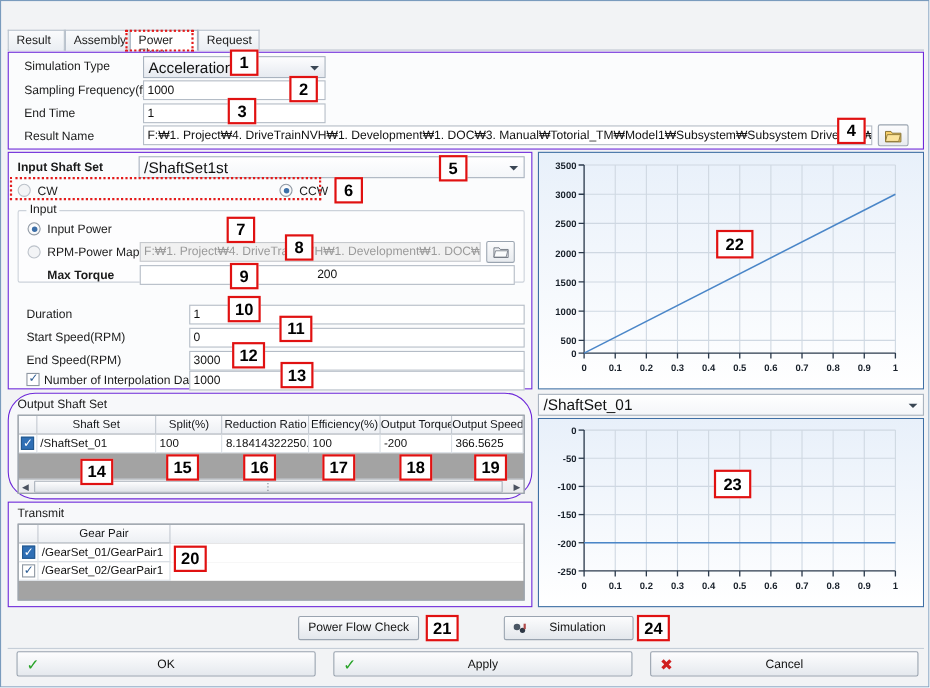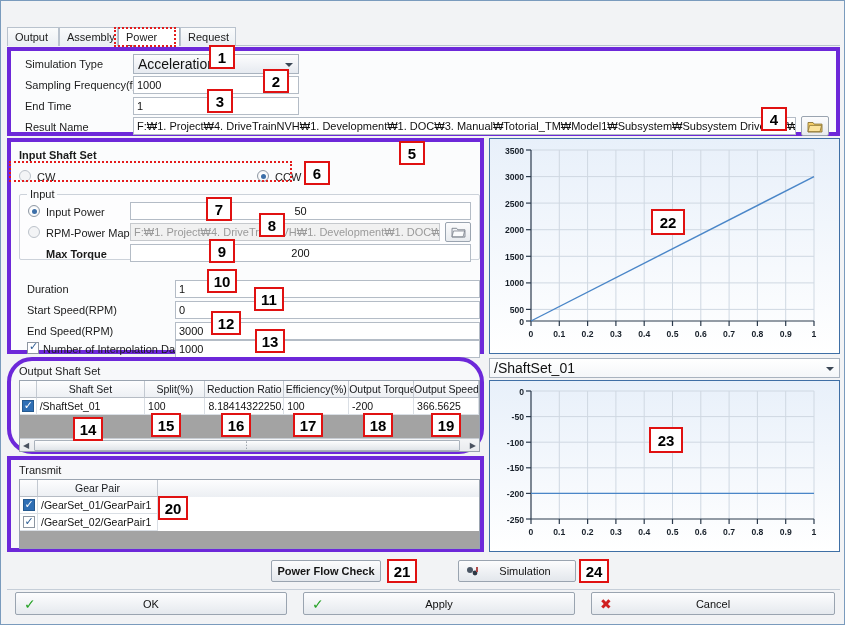--- a/index.html
+++ b/index.html
@@ -42,21 +42,21 @@
     font-size: 11px; color: #1c1c1c;
     border: 1px solid #b9c2cd; border-bottom: none;
     background: linear-gradient(#fafbfc, #eaeef3);
   }
   .tab.active { background: #ffffff; border-color: #a8b4c2; }
 
   
   .panel {
     position: absolute;
     background: #fbfcfd;
-    border: 4px solid #6d28d9;
+    border: 1px solid #6d28d9;
   }
   .panel.plain { background: #f7f8fa; }
 
   .lbl { position: absolute; font-size: 11px; color: #1b1b1b; white-space: nowrap; }
 
   .tf {
     position: absolute; height: 18px;
     background: #ffffff; border: 1px solid #b4bcc6;
     font-size: 11px; color: #111; line-height: 16px;
     padding: 0 3px; overflow: hidden; white-space: nowrap;
@@ -182,21 +182,21 @@
   .fbtn .gly { position: absolute; left: 8px; top: 3px; font-size: 14px; line-height: 16px; }
   .sep { position: absolute; left: 6px; width: 833px; height: 1px; background: #c6ced8; }
 </style>
 </head>
 <body>
 
 <div id="app">
 
 
   <div class="tabstrip">
-    <div class="tab" style="left:0px;width:52px;"><span>Output</span></div>
+    <div class="tab" style="left:0px;width:52px;"><span>Result</span></div>
     <div class="tab" style="left:52px;width:59px;"><span>Assembly</span></div>
     <div class="tab active" style="left:111px;width:62px;"><span>Power Flow</span></div>
     <div class="tab" style="left:173px;width:56px;"><span>Request</span></div>
   </div>
   <div class="dotbox" style="left:113px;top:26px;width:62px;height:20px;"></div>
 
   <div class="panel" style="left:6px;top:46px;width:833px;height:89px;">
     <div class="lbl" style="left:14px;top:7px;">Simulation Type</div>
     <div class="combo" style="left:122px;top:3px;width:166px;">
       <span>Acceleration</span>
@@ -214,31 +214,34 @@
     <div class="btn folder" style="left:790px;top:65px;width:28px;height:20px;">
       <svg width="16" height="13" viewBox="0 0 16 13">
         <path d="M1 2.5h5l1.2 1.6H15V12H1z" fill="#f7cf6a" stroke="#8a7434" stroke-width="0.9"></path>
         <path d="M2.6 5.4h12L13 11.6H1z" fill="#fbe39c" stroke="#8a7434" stroke-width="0.8"></path>
       </svg>
     </div>
   </div>
 
   <div class="panel" style="left:6px;top:137px;width:477px;height:216px;">
     <div class="lbl" style="left:8px;top:7px;font-weight:bold;">Input Shaft Set</div>
+    <div class="combo white" style="left:118px;top:3px;width:351px;">
+      <span>/ShaftSet1st</span>
+      <span class="arw"></span>
+    </div>
 
     <div class="radio off" style="left:8px;top:28px;"></div>
     <div class="lbl" style="left:26px;top:29px;">CW</div>
     <div class="radio on" style="left:246px;top:28px;"></div>
     <div class="lbl" style="left:264px;top:29px;">CCW</div>
 
     <div class="group" style="left:8px;top:52px;width:461px;height:66px;text-align:center;">
       <div class="gtitle">Input</div>
       <div class="radio on" style="left:8px;top:10px;"></div>
       <div class="lbl" style="left:26px;top:11px;">Input Power</div>
-      <div class="tf" style="left:110px;top:7px;width:341px;">50</div>
 
       <div class="radio off" style="left:8px;top:31px;"></div>
       <div class="lbl" style="left:26px;top:32px;">RPM-Power Map</div>
       <div class="tf disabled" style="left:110px;top:28px;width:310px;">F:₩1. Project₩4. DriveTrainNVH₩1. Development₩1. DOC₩3. Manual₩</div>
       <div class="btn folder" style="left:425px;top:27px;width:26px;height:20px;">
         <svg width="15" height="12" viewBox="0 0 16 13">
           <path d="M1 2.5h5l1.2 1.6H15V12H1z" fill="#f1f3f6" stroke="#6f7681" stroke-width="0.9"></path>
           <path d="M2.6 5.4h12L13 11.6H1z" fill="#fafbfc" stroke="#6f7681" stroke-width="0.8"></path>
         </svg>
       </div>
@@ -472,21 +475,21 @@
         <text x="210.8" y="154">0.6</text>
         <text x="239.1" y="154">0.7</text>
         <text x="267.4" y="154">0.8</text>
         <text x="295.7" y="154">0.9</text>
         <text x="324" y="154">1</text>
       </g>
       <polyline points="41,112.4 324,112.4" fill="none" stroke="#4a86c8" stroke-width="1.4"></polyline>
     </svg>
   </div>
 
-  <div class="btn" style="left:270px;top:559px;width:110px;height:22px;font-weight:bold;">
+  <div class="btn" style="left:270px;top:559px;width:110px;height:22px;">
     <span>Power Flow Check</span>
   </div>
   <div class="btn" style="left:457px;top:559px;width:118px;height:22px;">
     <svg width="14" height="12" viewBox="0 0 14 12" style="position:absolute;left:7px;top:5px;">
       <circle cx="4" cy="4" r="3" fill="#4a5664"></circle>
       <circle cx="9" cy="7" r="2.4" fill="#2d3744"></circle>
       <rect x="10" y="1" width="2" height="5" fill="#b04a4a"></rect>
     </svg>
     <span style="margin-left:16px;">Simulation</span>
   </div>

